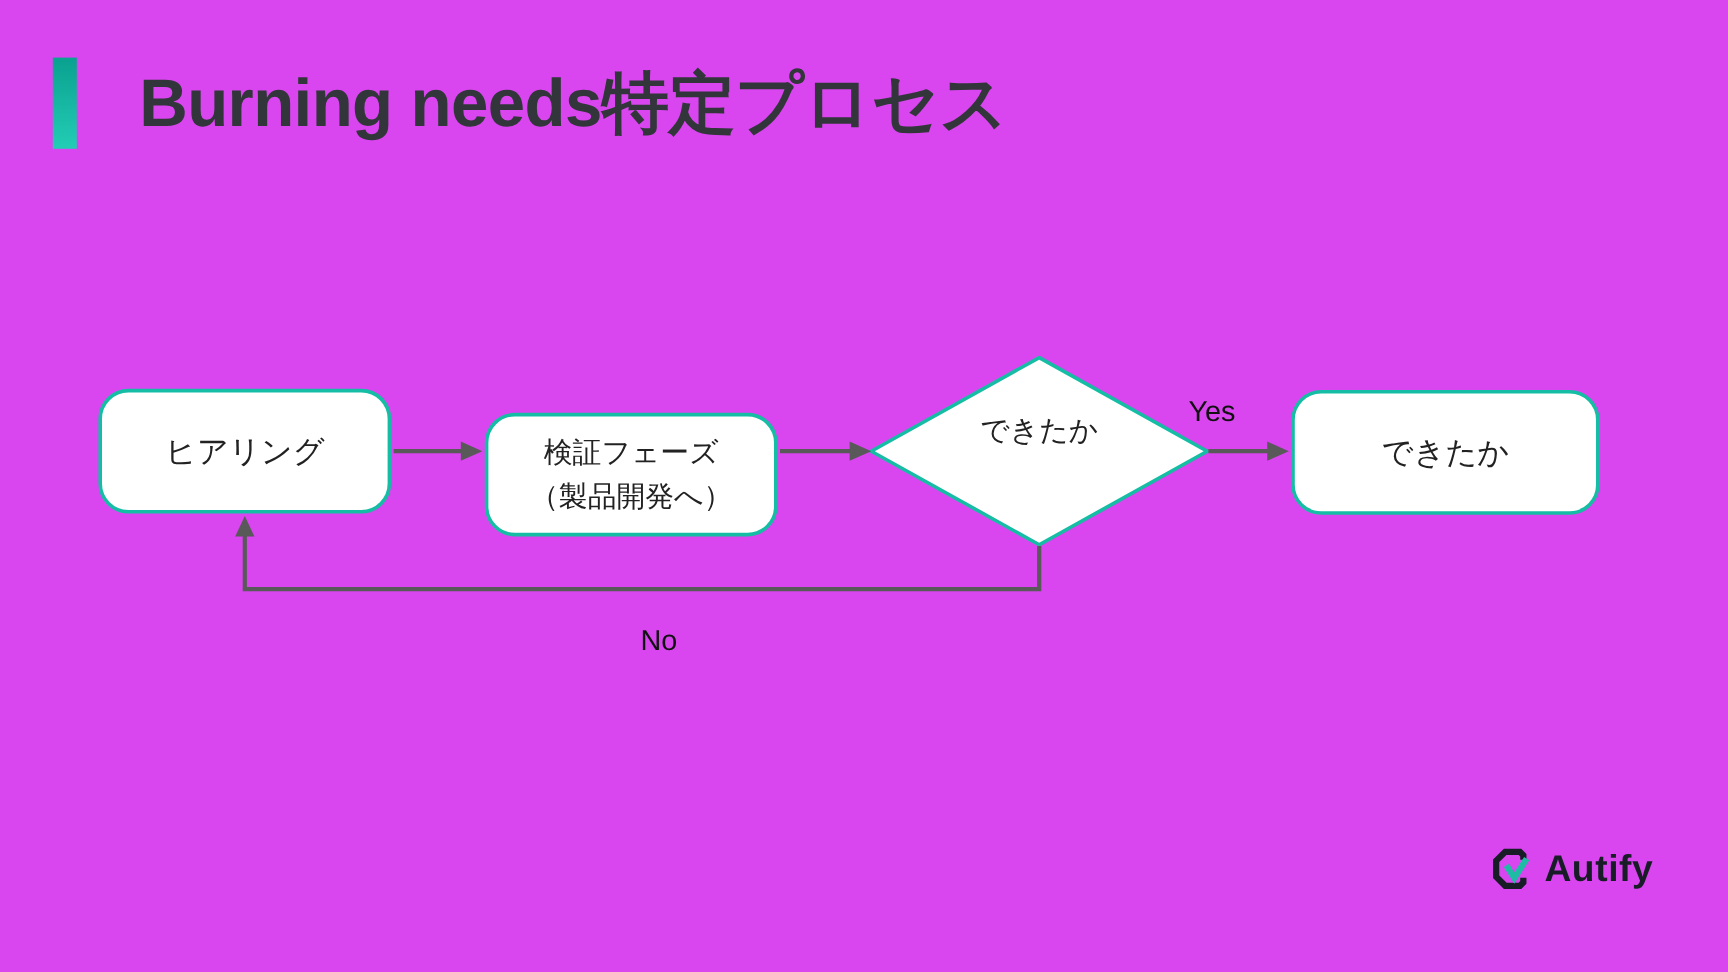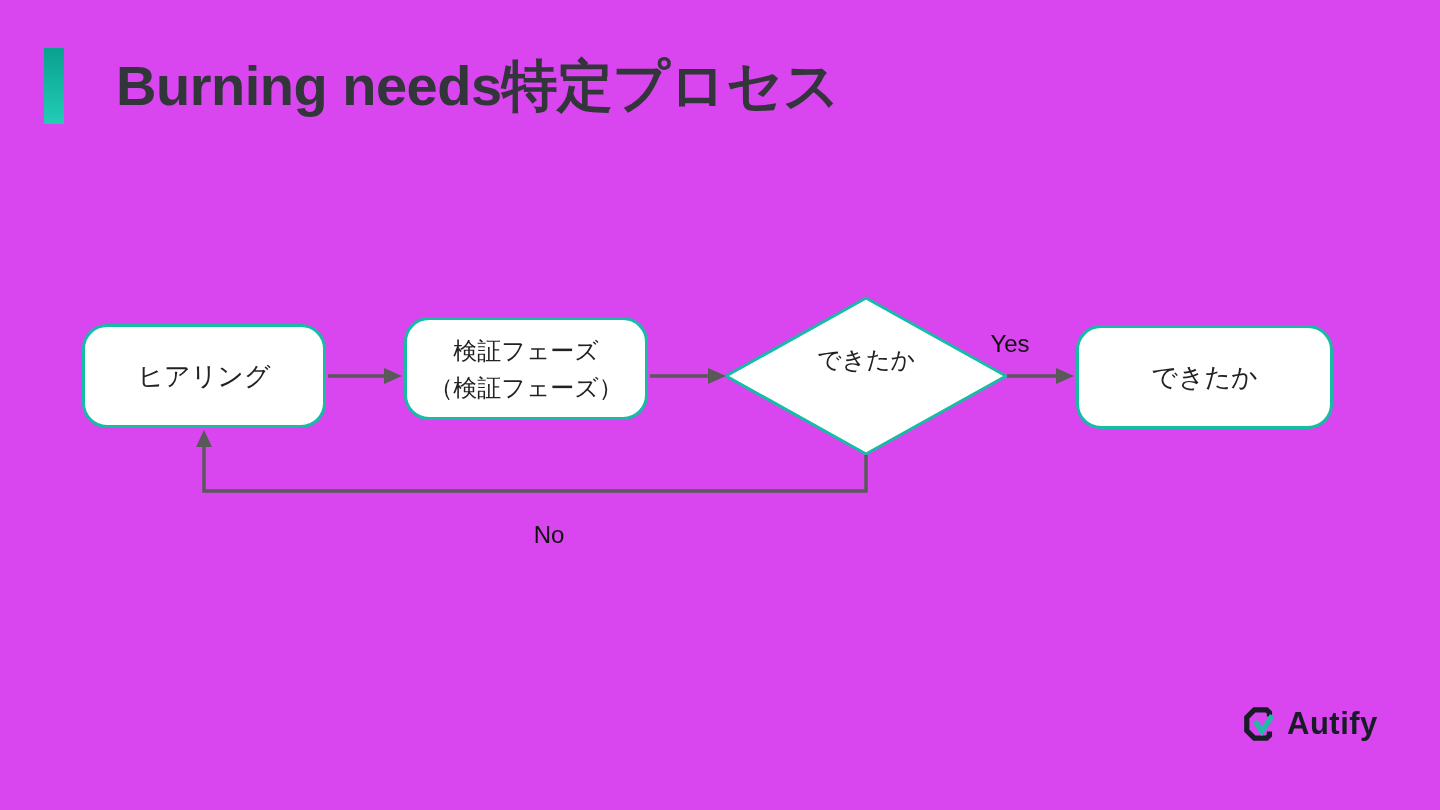--- a/index.html
+++ b/index.html
@@ -25,21 +25,21 @@
     position:absolute;
     border:3px solid #16bda5;border-radius:25px;
     background:#ffffff;
     display:flex;align-items:center;justify-content:center;
     flex-direction:column;
     color:#222222;
     box-sizing:border-box;
     text-align:center;
   }
   .node-1{left:82px;top:324px;width:244px;height:104px;font-size:26px;}
-  .node-2{left:404px;top:317px;width:244px;height:103px;font-size:24px;line-height:37px;}
+  .node-2{left:404px;top:344px;width:244px;height:103px;font-size:24px;line-height:37px;}
   .node-4{left:1076px;top:325px;width:257px;height:104px;font-size:26px;}
   .diamond-label{
     position:absolute;left:766px;top:343px;width:200px;
     font-size:24px;line-height:33px;color:#222222;text-align:center;
   }
   
   .edge-label{
     position:absolute;color:#111111;font-size:24px;text-align:center;
   }
   .label-yes{left:980px;top:330px;width:60px;}
@@ -88,21 +88,21 @@
       <polygon points="196,447 204,430 212,447" fill="#595959"></polygon>
     </g>
   </svg>
 
   <div class="node node-1">
     <span>ヒアリング</span>
   </div>
 
   <div class="node node-2">
     <span>検証フェーズ</span>
-    <span>（検証フェーズ）</span>
+    <span>（製品開発へ）</span>
   </div>
 
   <div class="diamond-label">
     <div>できたか</div>
   </div>
 
   <div class="node node-4">
     <span>できたか</span>
   </div>
 

